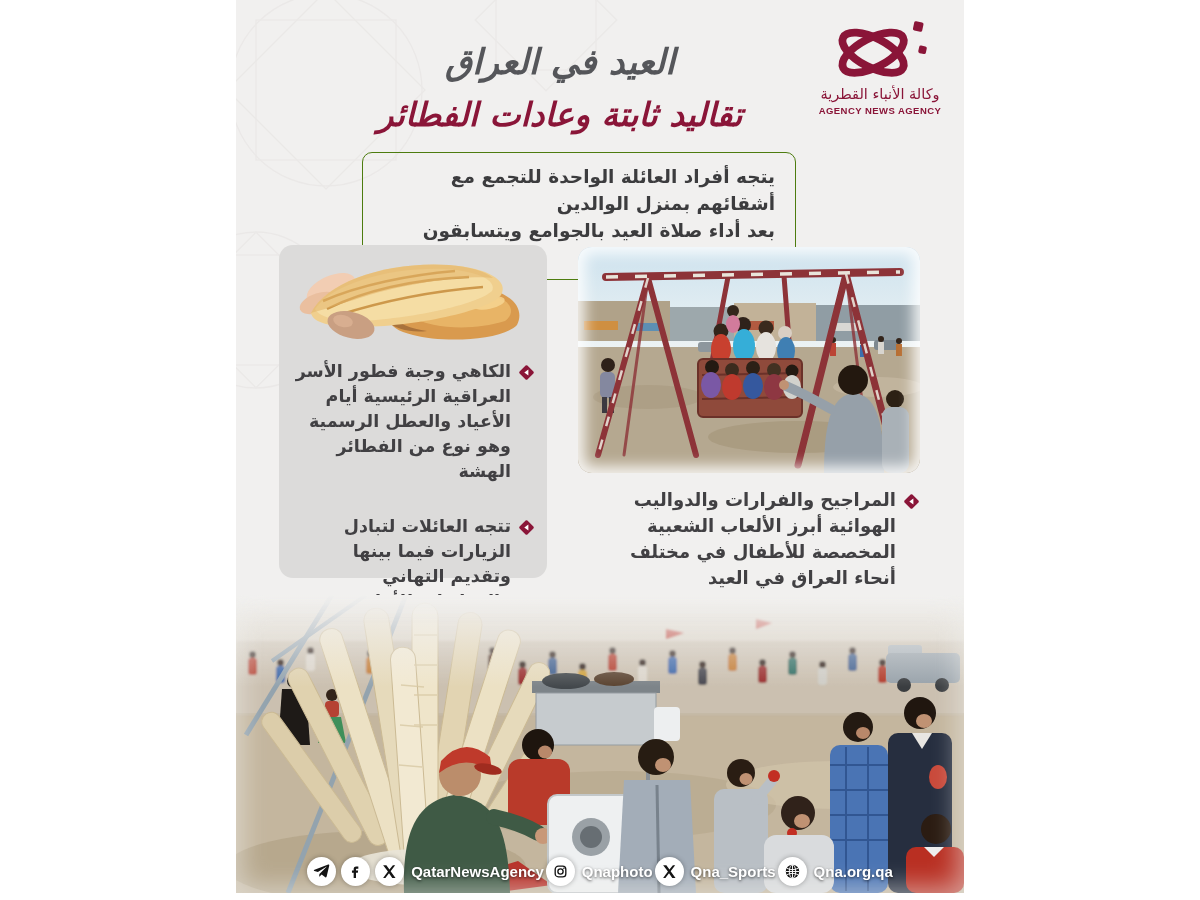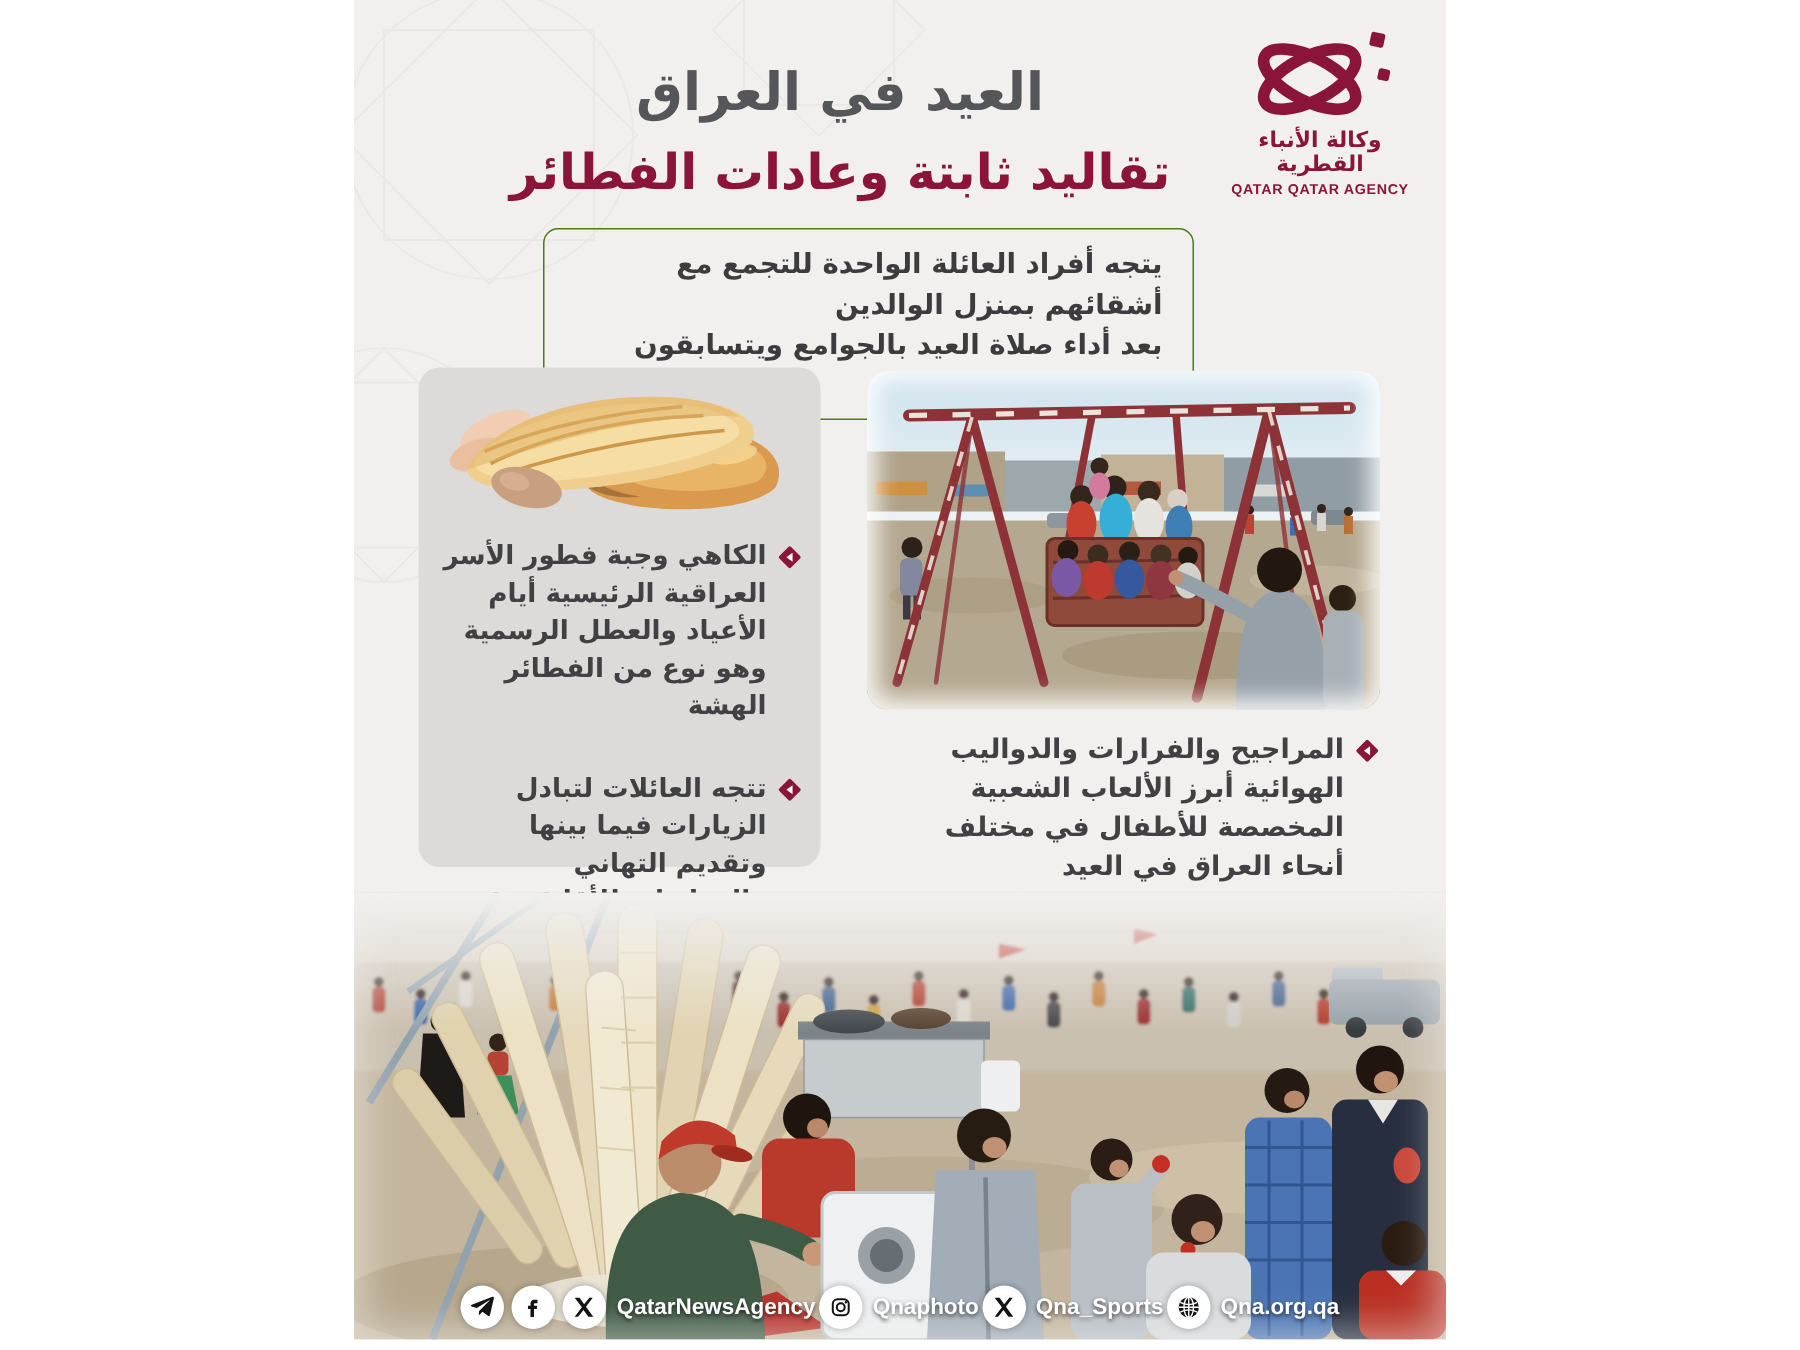--- a/index.html
+++ b/index.html
@@ -4,26 +4,26 @@
 <style>
   html,body{margin:0;padding:0;background:#ffffff;}
   .canvas{position:relative;width:1200px;height:900px;background:#ffffff;overflow:hidden;
           font-family:"DejaVu Sans",sans-serif;}
   .poster{position:absolute;left:236px;top:0;width:728px;height:893px;background:#f1f0ef;overflow:hidden;}
   .pattern{position:absolute;left:-30px;top:-30px;opacity:.55;pointer-events:none;}
 
   
   .logo{position:absolute;top:20px;right:18px;width:132px;text-align:center;}
   .logo svg{display:block;margin:0 auto;}
-  .logo .ar{font-size:14.5px;font-weight:bold;color:#8A1538;margin-top:4px;direction:rtl;}
+  .logo .ar{font-size:14.5px;font-weight:normal;color:#8A1538;margin-top:4px;direction:rtl;}
   .logo .en{font-size:9.5px;font-weight:bold;color:#8A1538;letter-spacing:.45px;margin-top:3px;
             font-family:"Liberation Sans",sans-serif;}
 
   
-  .titles{position:absolute;top:42px;left:0;width:728px;padding-right:80px;box-sizing:border-box;text-align:center;}
+  .titles{position:absolute;top:42px;left:0;width:728px;padding-right:80px;box-sizing:border-box;text-align:center;font-style:italic;}
   .titles h1{margin:0;font-size:35px;font-weight:bold;color:#55565a;direction:rtl;}
   .titles h2{margin:13px 0 0 0;font-size:33px;font-weight:bold;color:#8A1538;direction:rtl;}
 
   
   .intro{position:absolute;left:126px;top:152px;width:434px;min-height:74px;box-sizing:border-box;
          border:1px solid #4d7c0f;border-radius:10px;padding:10px 20px 8px 20px;
          direction:rtl;text-align:right;font-size:18.5px;font-weight:bold;color:#3c3c3e;line-height:27px;}
   .intro p{margin:0;}
 
   
@@ -89,21 +89,21 @@
     <div class="logo">
       <svg width="100" height="62" viewBox="0 0 116 72">
         <g fill="none" stroke="#8A1538">
           <ellipse cx="50" cy="38" rx="39" ry="17" stroke-width="9" transform="rotate(-27 50 38)"></ellipse>
           <ellipse cx="50" cy="38" rx="39" ry="17" stroke-width="9" transform="rotate(27 50 38)"></ellipse>
         </g>
         <rect x="97" y="2" width="11" height="11" rx="2" fill="#8A1538" transform="rotate(12 102 7)"></rect>
         <rect x="103" y="30" width="9" height="9" rx="2" fill="#8A1538" transform="rotate(12 107 34)"></rect>
       </svg>
       <div class="ar">وكالة الأنباء القطرية</div>
-      <div class="en">QATAR QATAR AGENCY</div>
+      <div class="en">AGENCY NEWS AGENCY</div>
     </div>
 
     <div class="titles">
       <h1>العيد في العراق</h1>
       <h2>تقاليد ثابتة وعادات الفطائر</h2>
     </div>
 
     <div class="intro">
       <p>يتجه أفراد العائلة الواحدة للتجمع مع أشقائهم بمنزل الوالدين</p>
       <p>بعد أداء صلاة العيد بالجوامع ويتسابقون لتبادل التهنئة</p>

